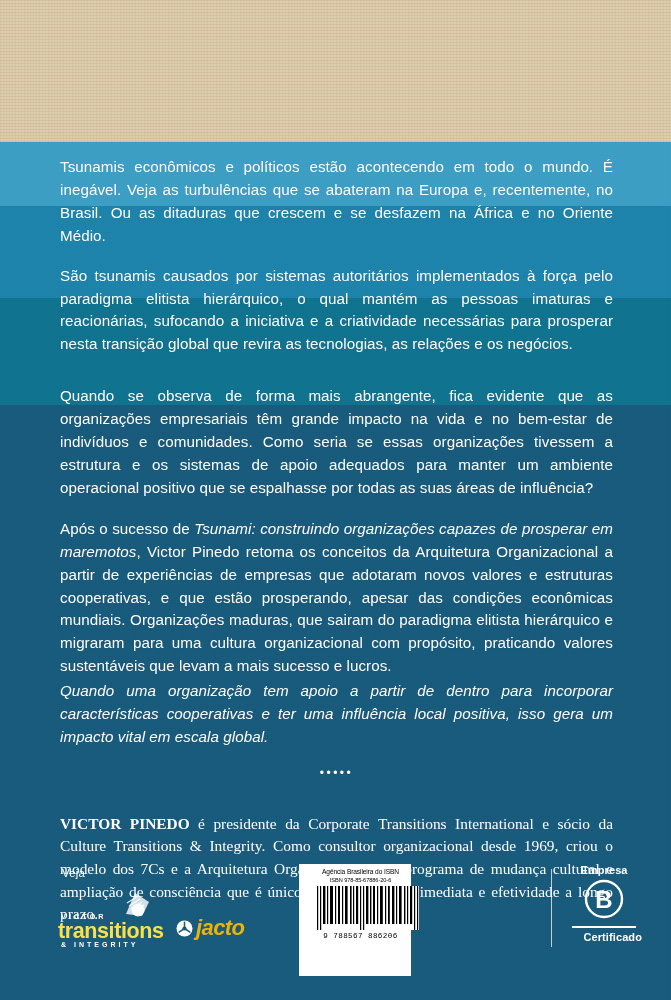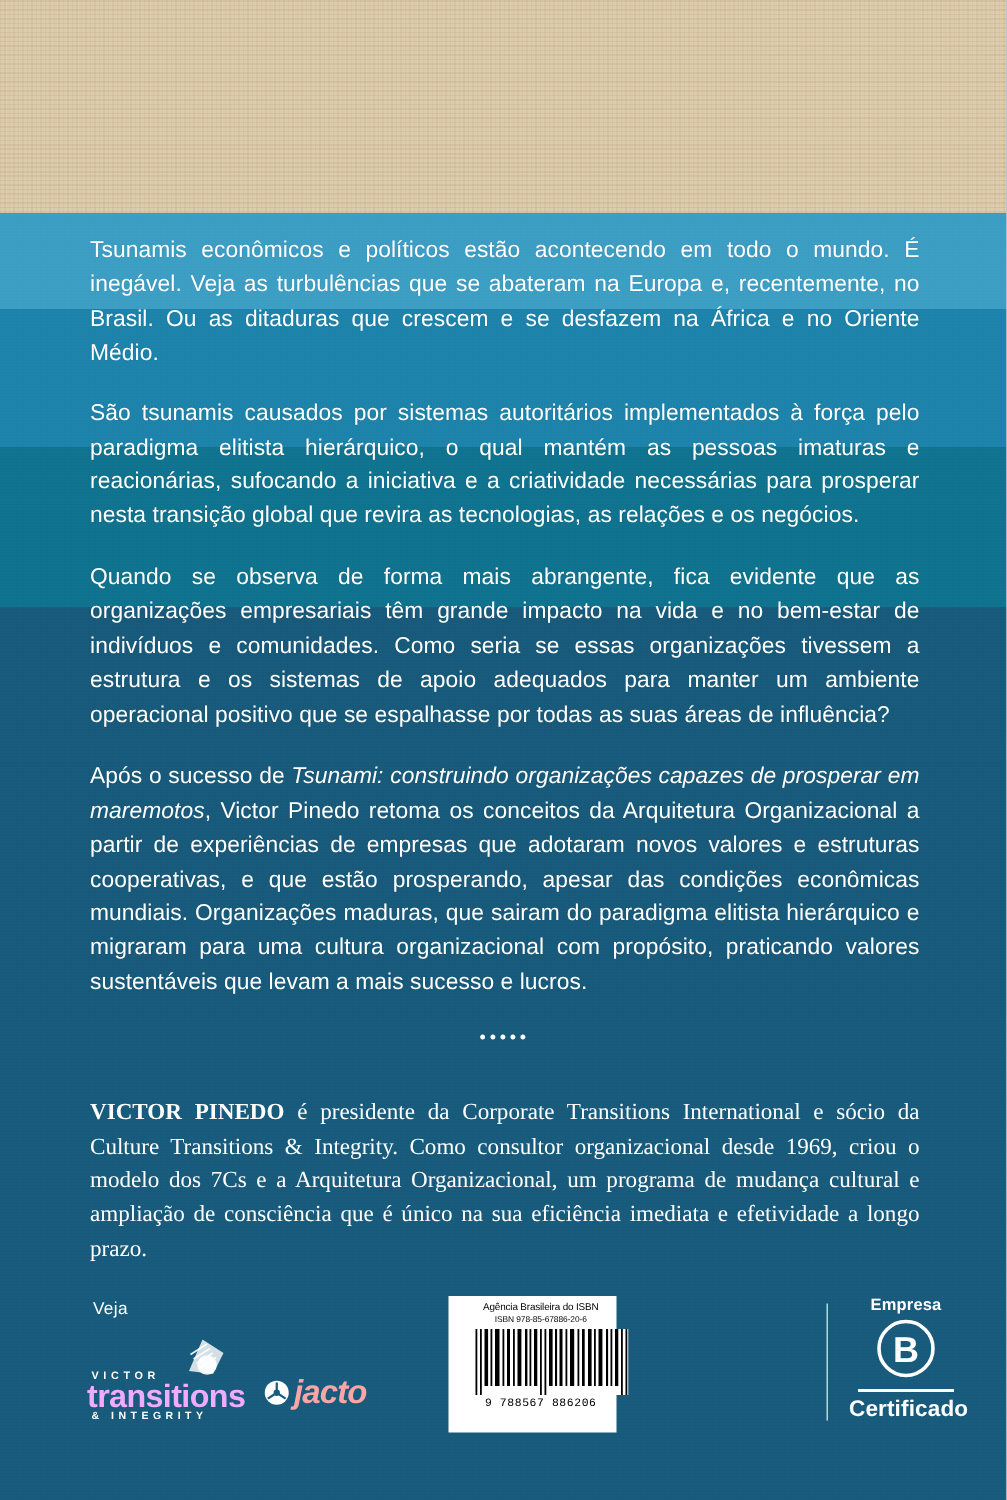--- a/index.html
+++ b/index.html
@@ -66,21 +66,21 @@
     line-height: 22.9px;
     text-align: justify;
     margin: 0 0 16px 0;
     letter-spacing: .05px;
     text-shadow: 0 0 1px rgba(0,0,0,.12);
   }
   .para.italic { font-style: italic; }
   .para .it { font-style: italic; }
 
   #para-1 { margin-bottom: 17px; margin-top: 11px; }
-  #para-2 { margin-bottom: 18px; }
+  #para-2 { margin-bottom: 29px; }
   #para-3 { margin-bottom: 18px; }
   #para-4 { margin-bottom: 2px; }
   #para-5 { margin-bottom: 0; }
 
   
   #bio {
     font-family: "Liberation Serif", serif;
     font-size: 15.4px;
     line-height: 22.6px;
     text-align: justify;
@@ -134,21 +134,21 @@
     letter-spacing: 3.1px;
     font-weight: bold;
     color: #ffffff;
   }
   #ct-transitions {
     position: absolute;
     left: 0; top: 28px;
     font-size: 21.5px;
     font-weight: bold;
     letter-spacing: -.4px;
-    color: #f0abfc;
+    color: #fde047;
   }
   #ct-integrity {
     position: absolute;
     left: 3px; top: 50px;
     font-size: 7px;
     letter-spacing: 3.0px;
     font-weight: bold;
     color: #ffffff;
   }
   #ct-mark {
@@ -165,35 +165,35 @@
     width: 84px;
     height: 26px;
   }
   #jacto-word {
     position: absolute;
     left: 20px; top: -2px;
     font-size: 22px;
     font-weight: bold;
     font-style: italic;
     letter-spacing: -.6px;
-    color: #fca5a5;
+    color: #eab308;
   }
   #jacto-mark {
     position: absolute;
     left: 0; top: 3px;
     width: 17px; height: 17px;
   }
 
   
   #isbn-block {
     position: absolute;
     left: 299px;
     top: 9px;
     width: 112px;
-    height: 91px;
+    height: 112px;
     background: #ffffff;
     padding: 3px 4px 2px 15px;
     box-sizing: border-box;
     color: #000000;
   }
   #isbn-agency {
     font-size: 6.6px;
     text-align: center;
     letter-spacing: -.1px;
     line-height: 9px;
@@ -283,21 +283,21 @@
     top: 62px;
     width: 64px;
     height: 2px;
     background: #ffffff;
   }
   #bcorp-certificado {
     position: absolute;
     left: 0; top: 67px;
     width: 76px;
     text-align: right;
-    font-size: 15px;
+    font-size: 11px;
     font-weight: bold;
     color: #ffffff;
     letter-spacing: .1px;
   }
 </style>
 </head>
 <body>
 
 <div id="cover">
 
@@ -312,20 +312,21 @@
   <div id="copy">
 
     <p class="para" id="para-1">Tsunamis econômicos e políticos estão acontecendo em todo o mundo. É inegável. Veja as turbulências que se abateram na Europa e, recentemente, no Brasil. Ou as ditaduras que crescem e se desfazem na África e no Oriente Médio.</p>
 
     <p class="para" id="para-2">São tsunamis causados por sistemas autoritários implementados à força pelo paradigma elitista hierárquico, o qual mantém as pessoas imaturas e reacionárias, sufocando a iniciativa e a criatividade necessárias para prosperar nesta transição global que revira as tecnologias, as relações e os negócios.</p>
 
     <p class="para" id="para-3">Quando se observa de forma mais abrangente, fica evidente que as organizações empresariais têm grande impacto na vida e no bem-estar de indivíduos e comunidades. Como seria se essas organizações tivessem a estrutura e os sistemas de apoio adequados para manter um ambiente operacional positivo que se espalhasse por todas as suas áreas de influência?</p>
 
     <p class="para" id="para-4"><span>Após o sucesso de </span><span class="it">Tsunami: construindo organizações capazes de prosperar em maremotos</span><span>, Victor Pinedo retoma os conceitos da Arquitetura Organizacional a partir de experiências de empresas que adotaram novos valores e estruturas cooperativas, e que estão prosperando, apesar das condições econômicas mundiais. Organizações maduras, que sairam do paradigma elitista hierárquico e migraram para uma cultura organizacional com propósito, praticando valores sustentáveis que levam a mais sucesso e lucros.</span></p>
 
+    <p class="para italic" id="para-5">Quando uma organização tem apoio a partir de dentro para incorporar características cooperativas e ter uma influência local positiva, isso gera um impacto vital em escala global.</p>
 
     <p class="stars" id="stars-1">•••••</p>
 
     <div id="bio-wrap">
       <p id="bio"><b>VICTOR PINEDO</b><span> é presidente da Corporate Transitions International e sócio da Culture Transitions &amp; Integrity. Como consultor organizacional desde 1969, criou o modelo dos 7Cs e a Arquitetura Organizacional, um programa de mudança cultural e ampliação de consciência que é único na sua eficiência imediata e efetividade a longo prazo.</span></p>
     </div>
 
     <p class="stars" id="stars-2">•••••</p>
 
   </div>

